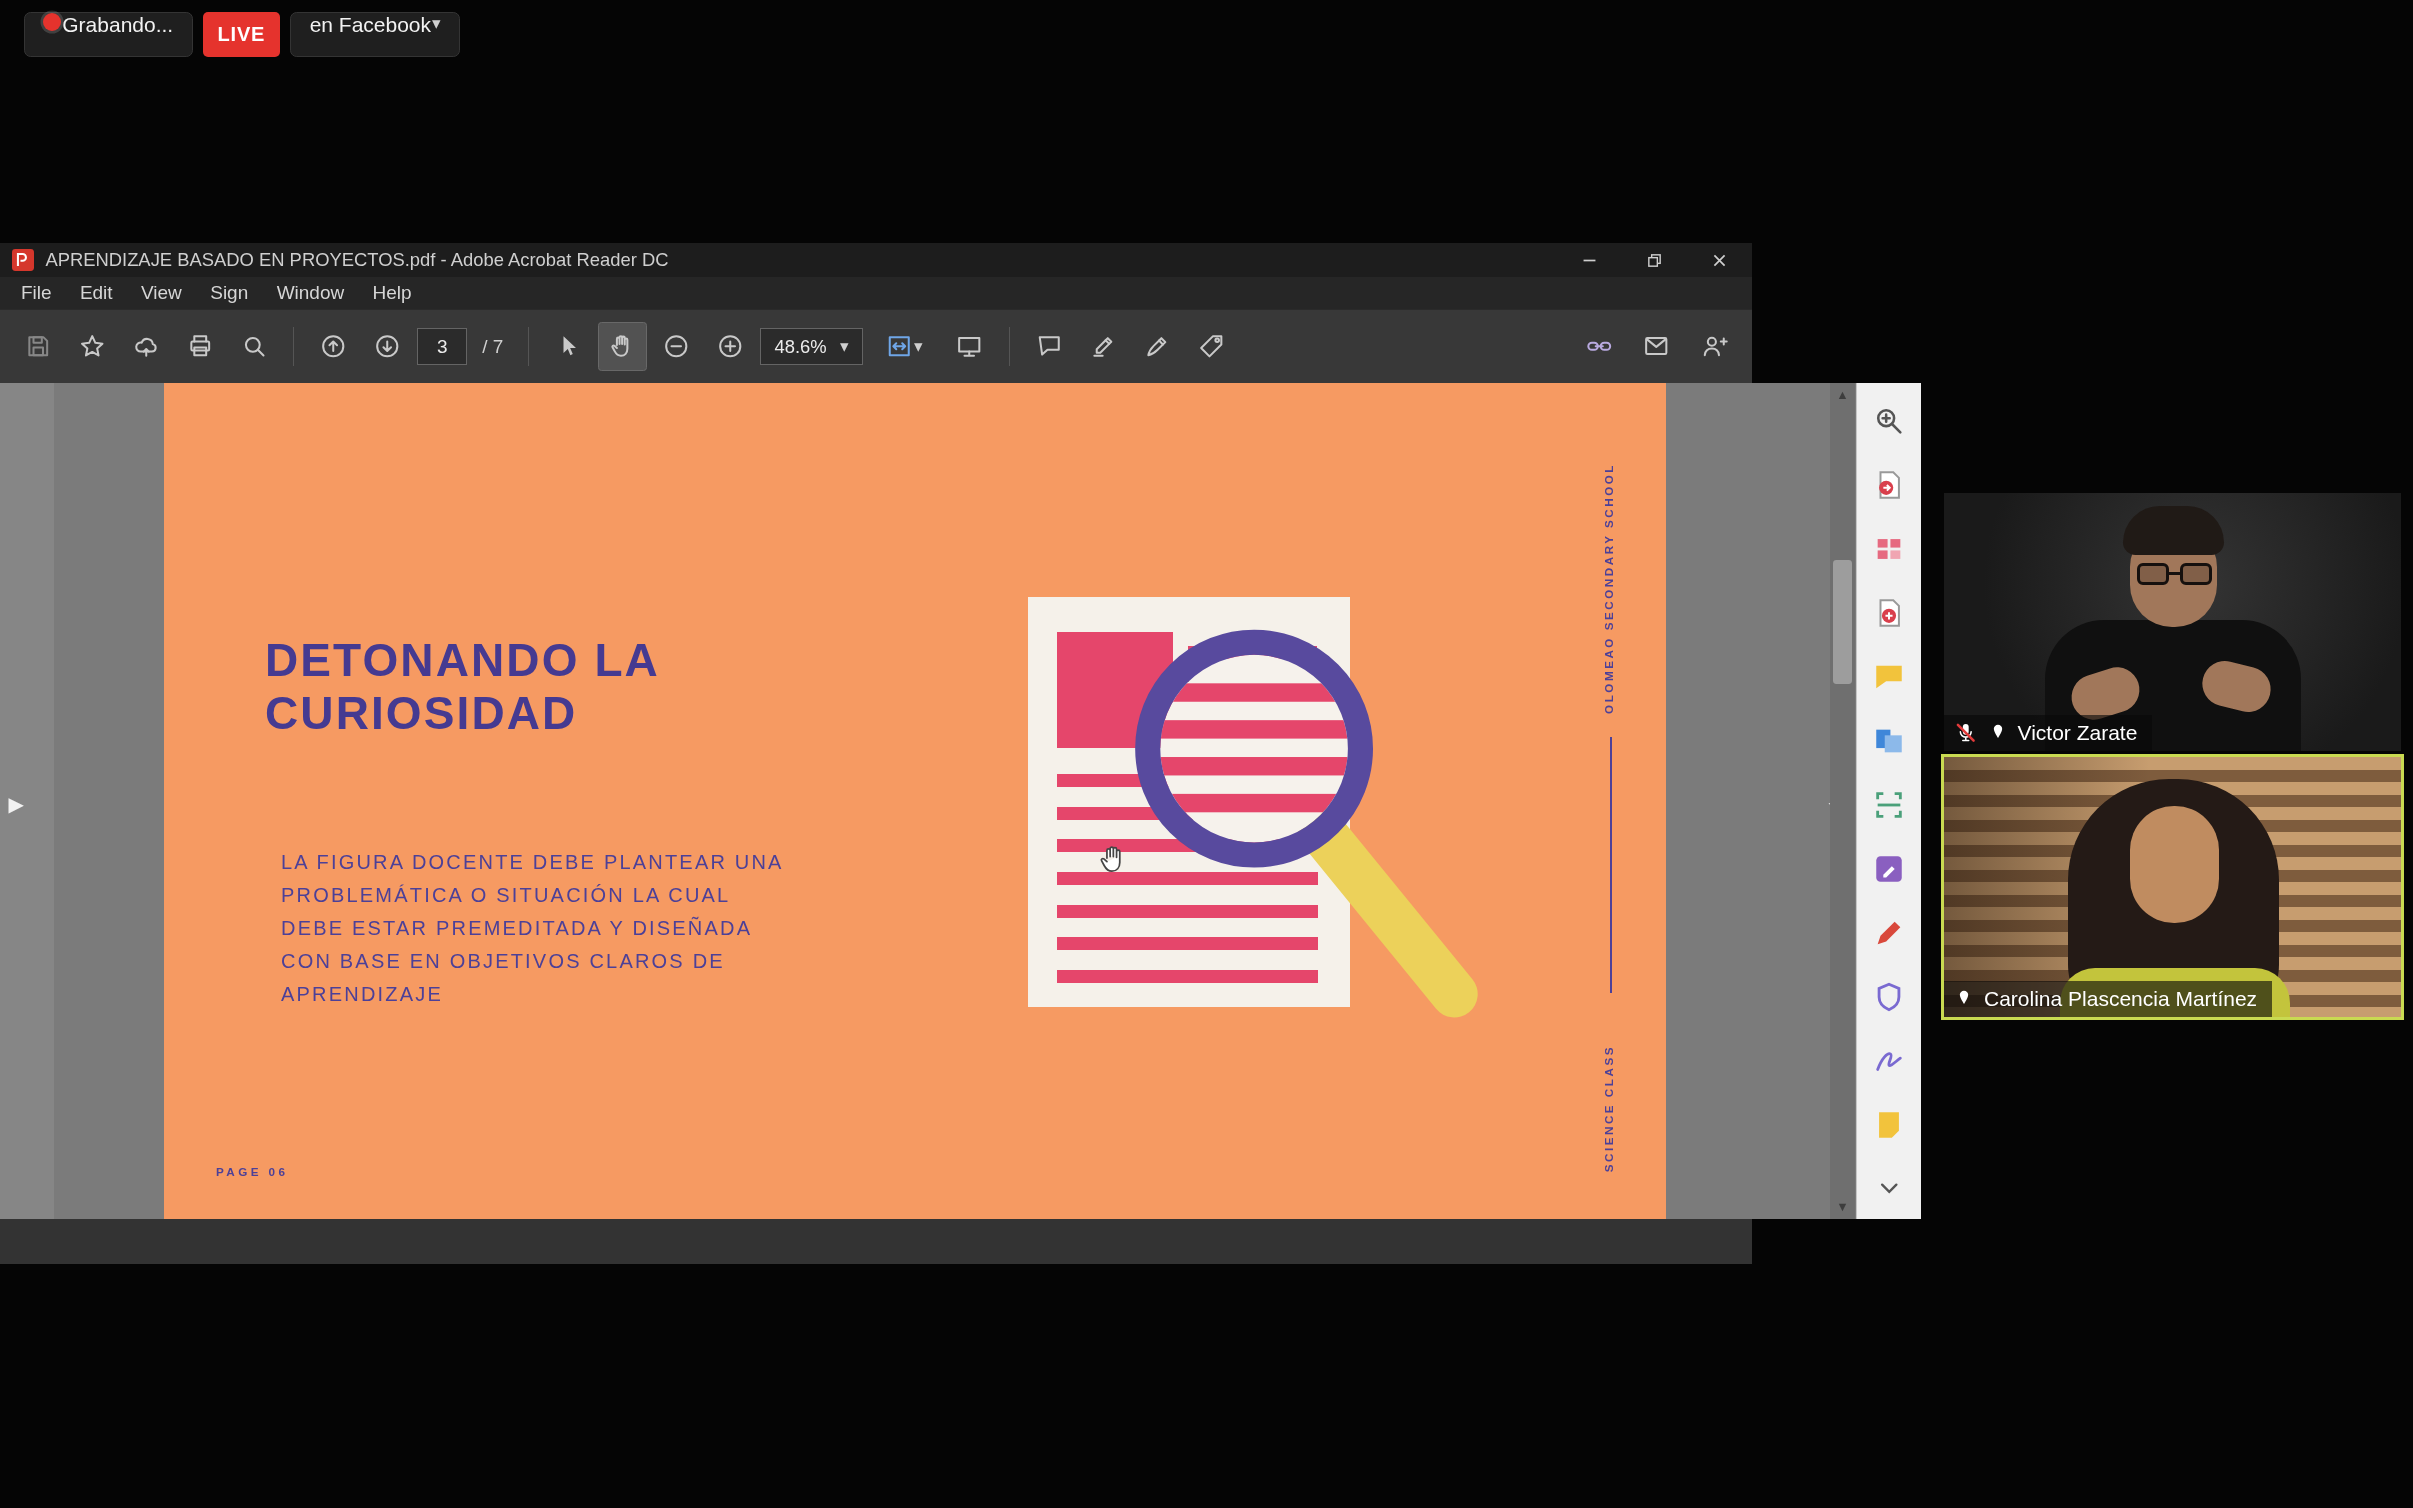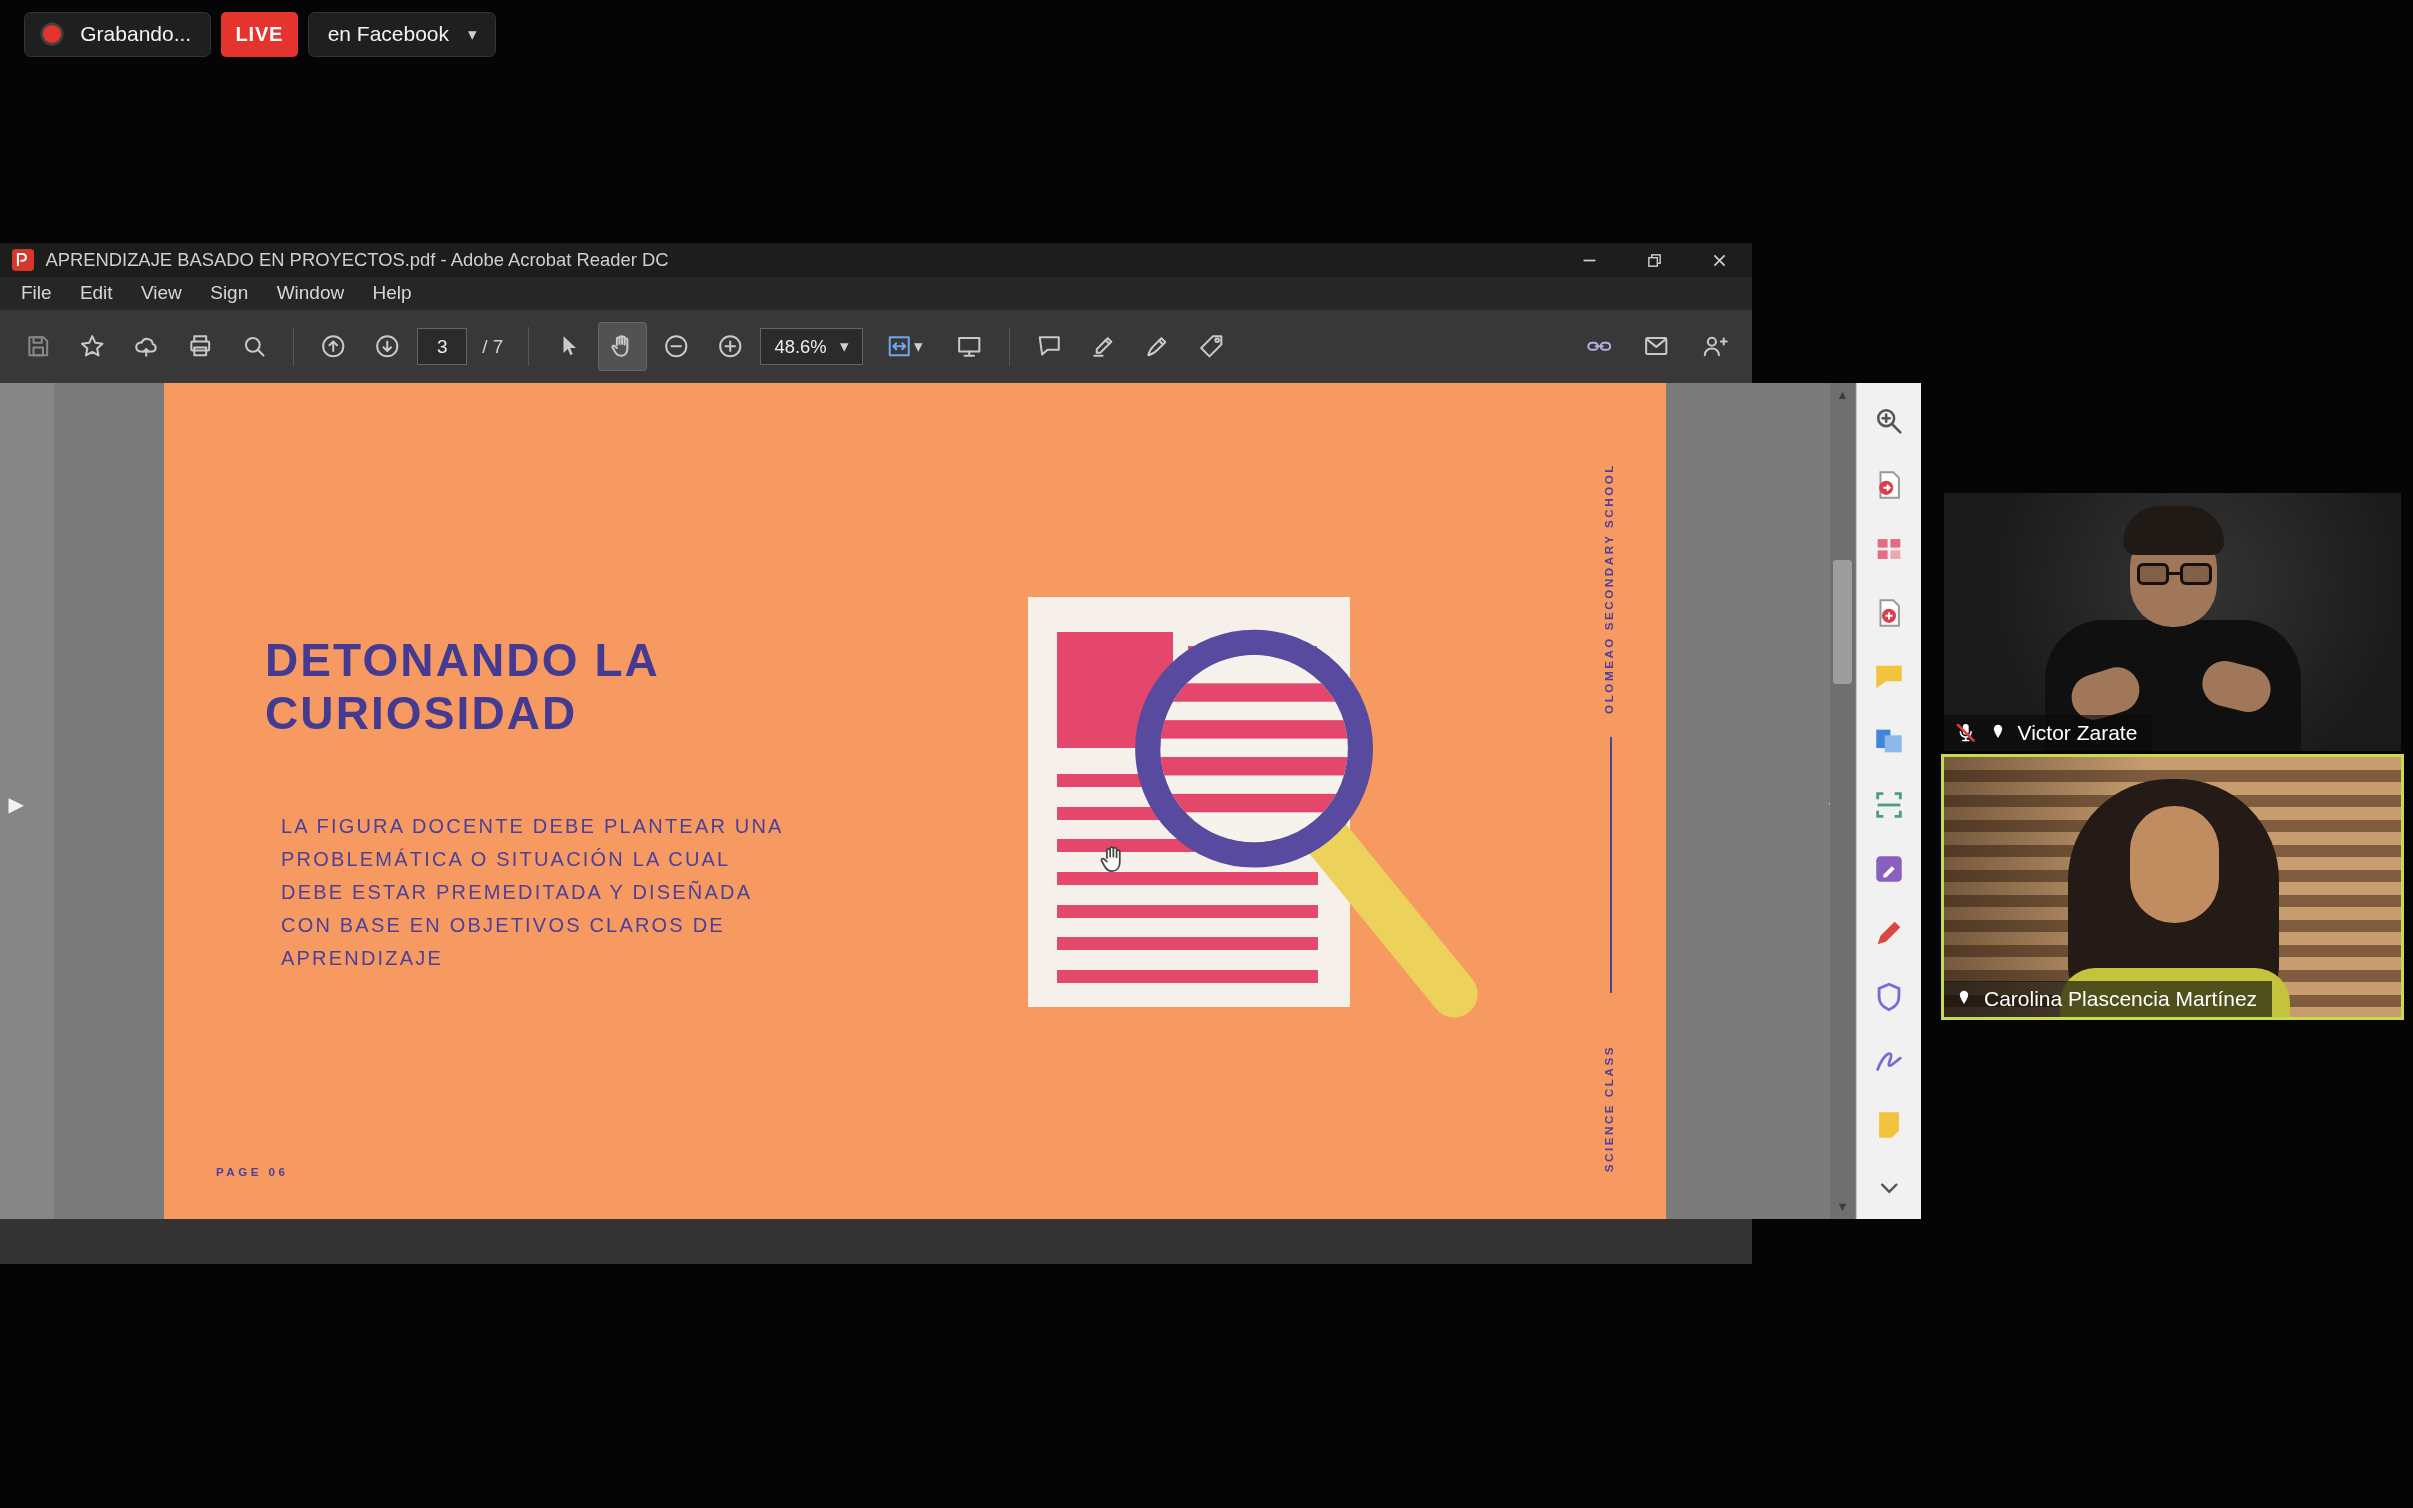--- a/index.html
+++ b/index.html
@@ -10,21 +10,21 @@
     position:relative;
     overflow:hidden;
     color:#ddd;
   }
   .abs { position:absolute; }
 
   
   .banner { position:absolute; left:23.5px; top:11.7px; display:flex; align-items:center; gap:10px; }
   .pill {
     background:#1f1f1f; border:0.8px solid #343434; border-radius:6.7px; height:45px;
-    display:flex; align-items:center; gap:19px; padding:0 18.4px; color:#f2f2f2; font-size:21px;
+    display:flex; align-items:flex-start; gap:1px; padding:0 18.4px; color:#f2f2f2; font-size:21px;
   }
   .rec-dot { width:18.4px; height:18.4px; border-radius:50%; background:#e5332d; box-shadow:0 0 0 2.5px rgba(255,255,255,.15); }
   .live-badge {
     background:#e5332d; color:#ffffff; font-weight:bold; font-size:20px; letter-spacing:0.8px;
     height:45px; padding:0 15px; display:flex; align-items:center; border-radius:5px;
   }
   .caret { font-size:17px; color:#cfcfcf; }
 
   
   .window { position:absolute; left:0; top:243px; width:1752px; height:1021px; background:#333; }
@@ -59,21 +59,21 @@
   svg.icn-blue { stroke:#6fa6e8; }
 
   
   .content { position:relative; width:1921px; height:836px; background:#7b7b7b; overflow:hidden; }
   .nav-strip { position:absolute; left:0; top:0; width:54px; height:836px; background:#868686; }
   .expander { position:absolute; color:#f2f2f2; font-size:20px; }
 
   .page-orange { position:absolute; left:164px; top:0; width:1502px; height:836px; background:#f69a62; overflow:hidden; }
 
   .slide-title { position:absolute; left:101px; top:251px; color:#453a91; font-size:46px; font-weight:bold; letter-spacing:2.1px; line-height:53px; }
-  .slide-body { position:absolute; left:117px; top:427px; color:#4c4098; font-size:20px; letter-spacing:2.2px; line-height:33px; }
+  .slide-body { position:absolute; left:117px; top:463px; color:#4c4098; font-size:20px; letter-spacing:2.2px; line-height:33px; }
   .page-label { position:absolute; left:52px; top:782px; color:#4c4098; font-size:11.7px; font-weight:bold; letter-spacing:3.4px; }
   .vtext { position:absolute; writing-mode:vertical-rl; transform:rotate(180deg); color:#4c4098; font-size:11.7px; font-weight:bold; letter-spacing:2.5px; }
   .side-top { left:1438px; top:80px; }
   .side-bottom { left:1438px; top:662px; }
   .side-line { position:absolute; left:1446px; top:354px; width:1.7px; height:256px; background:#4c4098; }
 
   .sheet { position:absolute; left:864px; top:214px; width:322px; height:410px; background:#f5f1ea; }
   .pink-block { position:absolute; left:29px; top:35px; width:116px; height:116px; background:#e5466b; }
   .stripe { position:absolute; background:#e5466b; height:13.4px; }
 

